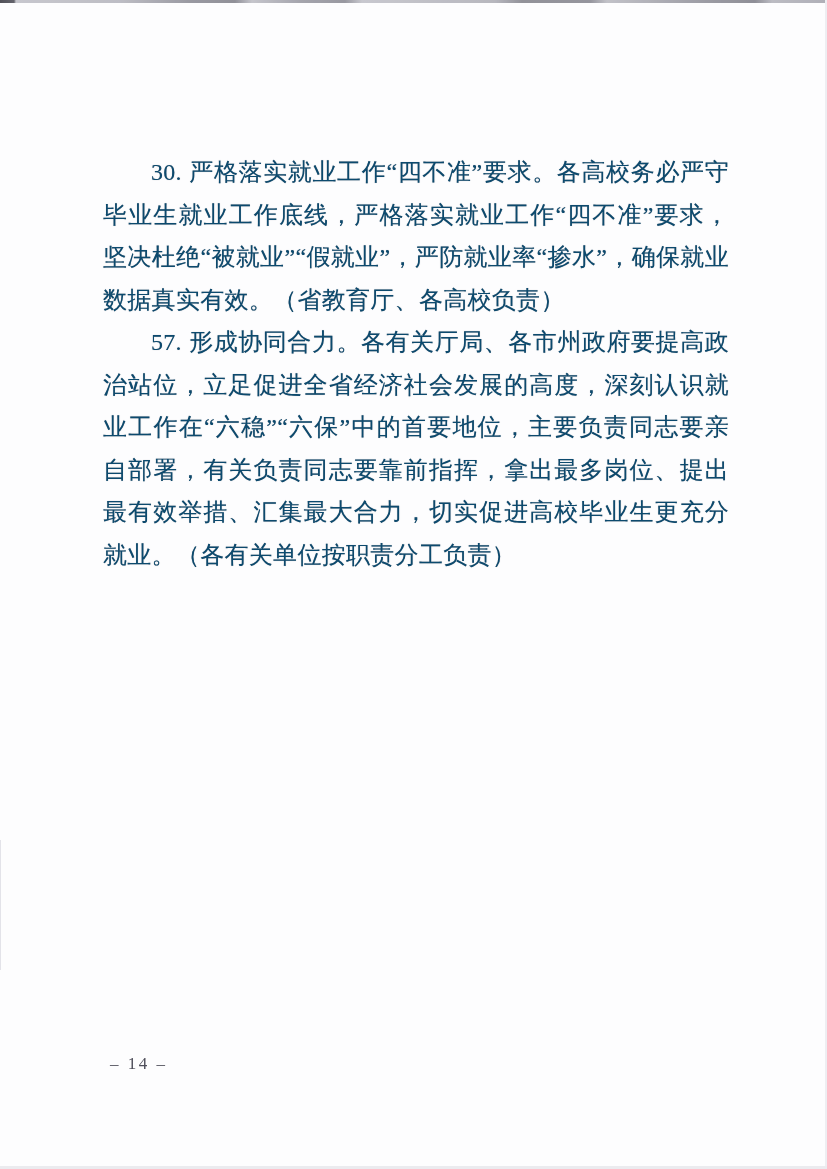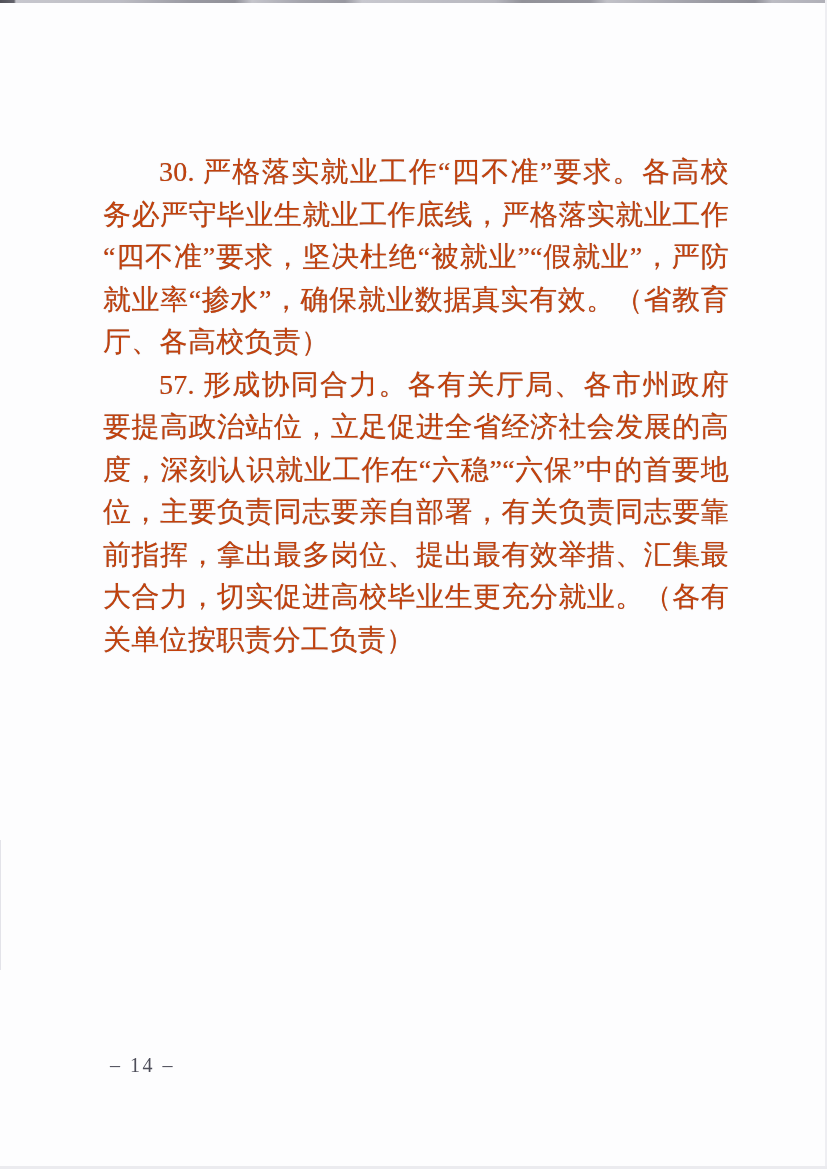--- a/index.html
+++ b/index.html
@@ -46,40 +46,40 @@
     position: absolute;
     left: 0; top: 840px;
     width: 1px; height: 130px;
     background: #e3e3e9;
   }
   .body-text {
     position: absolute;
     left: 103px;
     top: 151px;
     width: 626px;
-    color: #c2410c;
-    font-size: 28px;
+    color: #0c4a6e;
+    font-size: 24px;
     line-height: 42.5px;
     text-align: justify;
     text-justify: inter-character;
     letter-spacing: 0.3px;
     text-shadow: 0 0 0.7px rgba(62, 62, 74, 0.55);
   }
   .para {
     margin: 0;
     text-indent: 2em;
   }
   .para-number {
     margin-right: 7px;
   }
   .page-number {
     position: absolute;
     left: 110px;
     top: 1054px;
-    font-size: 20px;
+    font-size: 17px;
     letter-spacing: 2.5px;
     color: #4d4d59;
     font-family: "Liberation Serif", "DejaVu Serif", serif;
   }
 </style>
 </head>
 <body>
 
 <div class="page">
 

